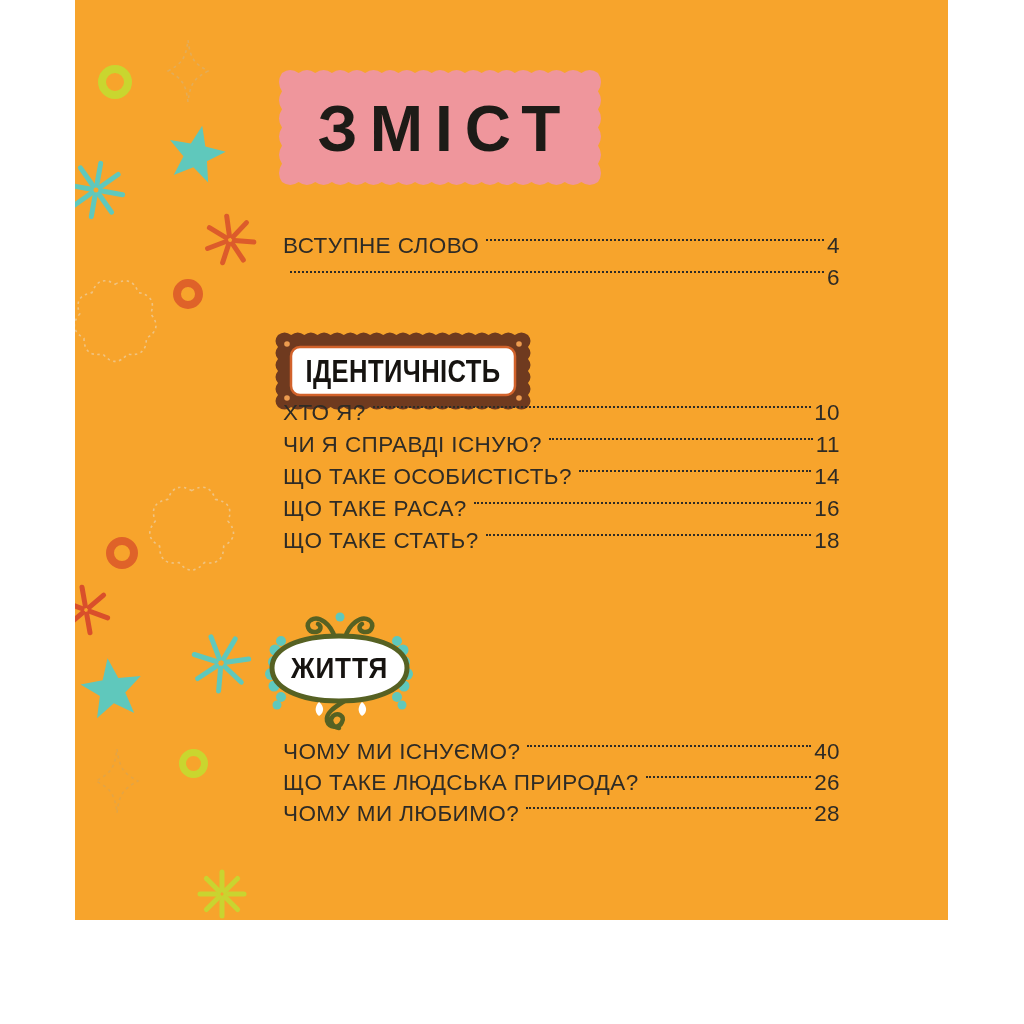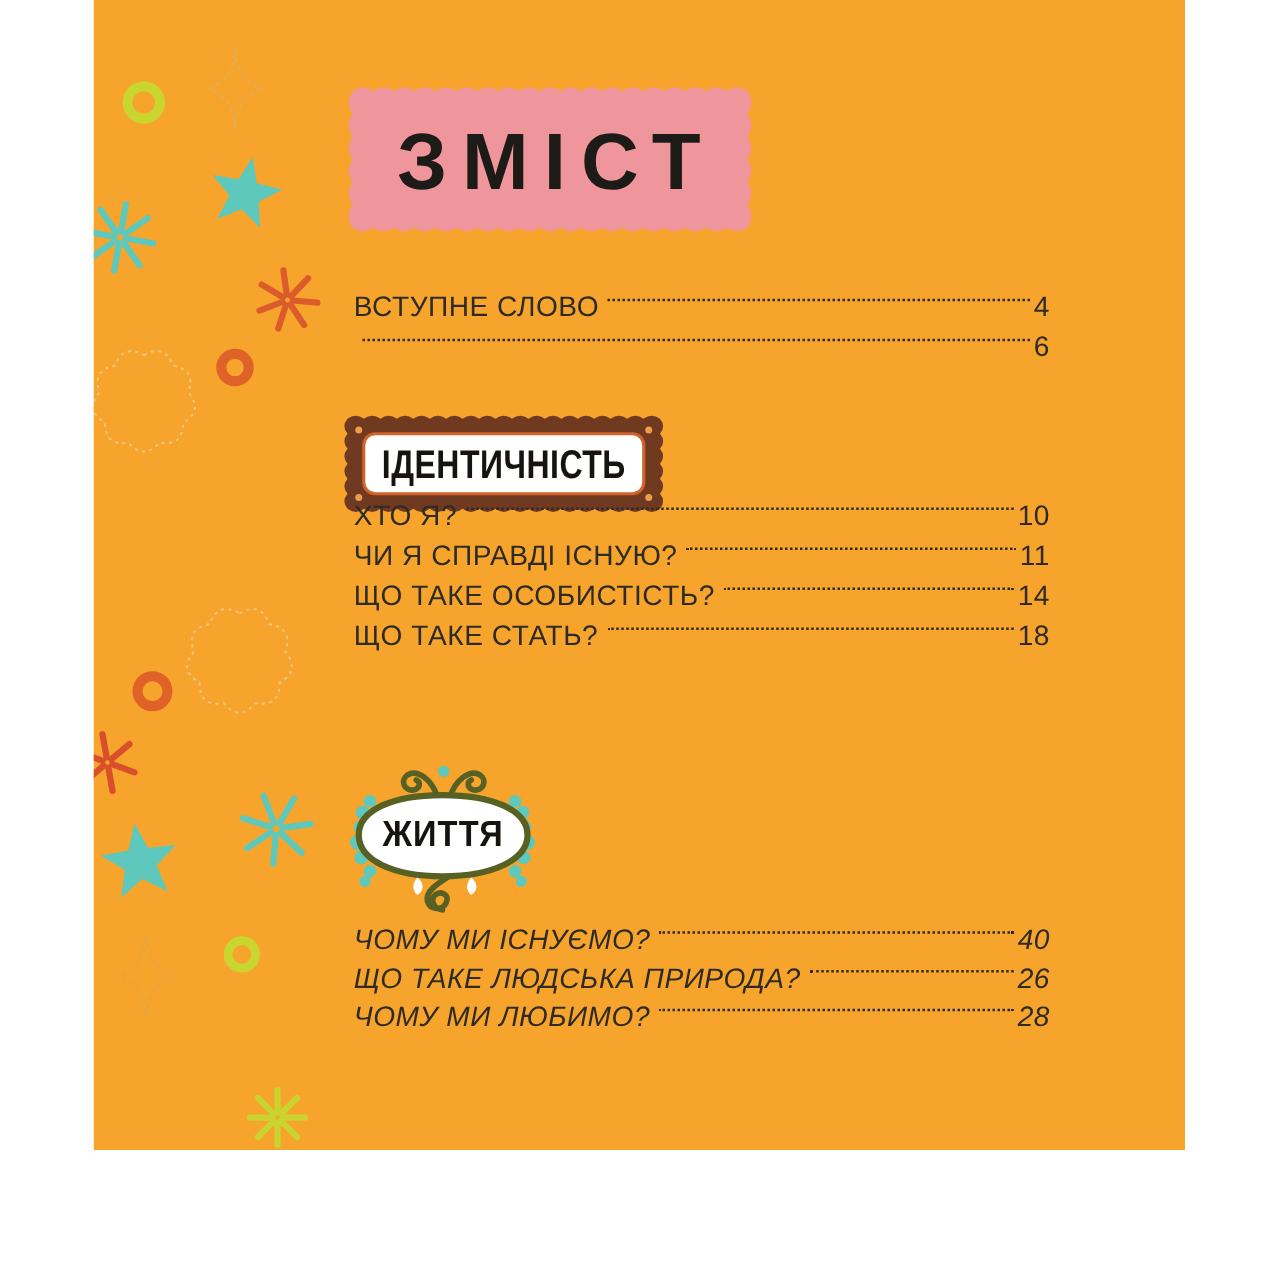--- a/index.html
+++ b/index.html
@@ -12,32 +12,32 @@
   .title-wrap{position:absolute;left:207px;top:73px;width:316px;height:109px;}
   .title-wrap svg{position:absolute;left:-7px;top:-7px;}
   .title-wrap h1{position:relative;margin:0;height:109px;line-height:112px;text-align:center;
                  font-size:64px;font-weight:800;letter-spacing:12px;padding-left:10px;color:#1D1B17;}
 
   .toc{position:absolute;left:208px;width:557px;}
   #front-list{top:233px;}
   #identity-list{top:400px;}
   #life-list{top:739px;}
   .toc-row{display:flex;align-items:flex-start;height:32px;font-size:22.5px;color:#2E2B26;letter-spacing:0.4px;}
-  #life-list .toc-row{height:31px;font-style:italic;}
+  #life-list .toc-row{height:31px;}
   .toc-label{white-space:nowrap;}
   .leader{flex:1 1 auto;min-width:14px;border-bottom:2.6px dotted #2E2B26;position:relative;top:6px;margin:0 3px 0 7px;}
   .toc-page{white-space:nowrap;}
 
   .badge-identity{position:absolute;left:203px;top:335px;width:250px;height:72px;}
   .badge-identity svg{position:absolute;left:-5px;top:-5px;}
   .badge-identity .badge-text{position:absolute;left:0;top:0;width:250px;height:72px;display:flex;
       align-items:center;justify-content:center;font-weight:700;font-size:32px;color:#161310;
       transform:scaleX(0.8);letter-spacing:0.5px;}
 
-  .badge-life{position:absolute;left:201px;top:610px;width:160px;height:132px;text-decoration:underline;}
+  .badge-life{position:absolute;left:186px;top:610px;width:160px;height:132px;text-decoration:underline;}
   .badge-life svg{position:absolute;left:0;top:0;}
   .badge-life .badge-text{position:absolute;left:11px;top:26px;width:135px;height:65px;display:flex;
       align-items:center;justify-content:center;font-weight:700;font-size:29px;color:#161310;
       transform:scaleX(0.9);letter-spacing:1px;}
 </style>
 </head>
 <body>
 
 <div class="canvas">
   <div class="page">
@@ -166,20 +166,25 @@
           </div>
           <div class="toc-row">
             <span class="toc-label">ЧИ Я СПРАВДІ ІСНУЮ?</span>
             <span class="leader"></span>
             <span class="toc-page">11</span>
           </div>
           <div class="toc-row">
             <span class="toc-label">ЩО ТАКЕ ОСОБИСТІСТЬ?</span>
             <span class="leader"></span>
             <span class="toc-page">14</span>
+          </div>
+          <div class="toc-row">
+            <span class="toc-label">ЩО ТАКЕ РАСА?</span>
+            <span class="leader"></span>
+            <span class="toc-page">16</span>
           </div>
           <div class="toc-row">
             <span class="toc-label">ЩО ТАКЕ СТАТЬ?</span>
             <span class="leader"></span>
             <span class="toc-page">18</span>
           </div>
         </div>
 
       <div class="badge-life">
         <svg width="160" height="132" viewBox="0 0 160 132">

